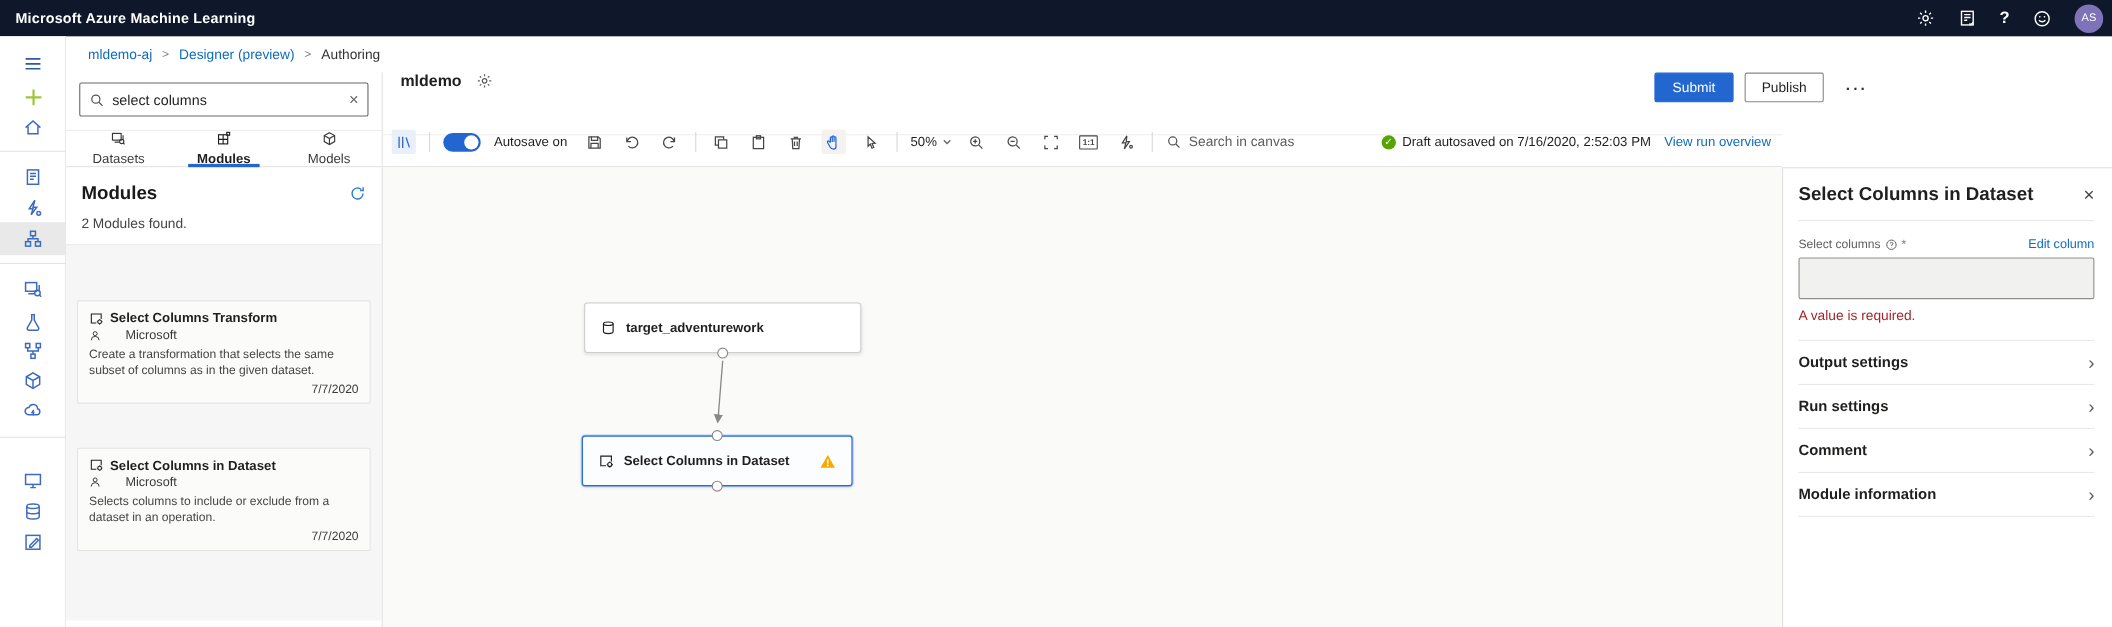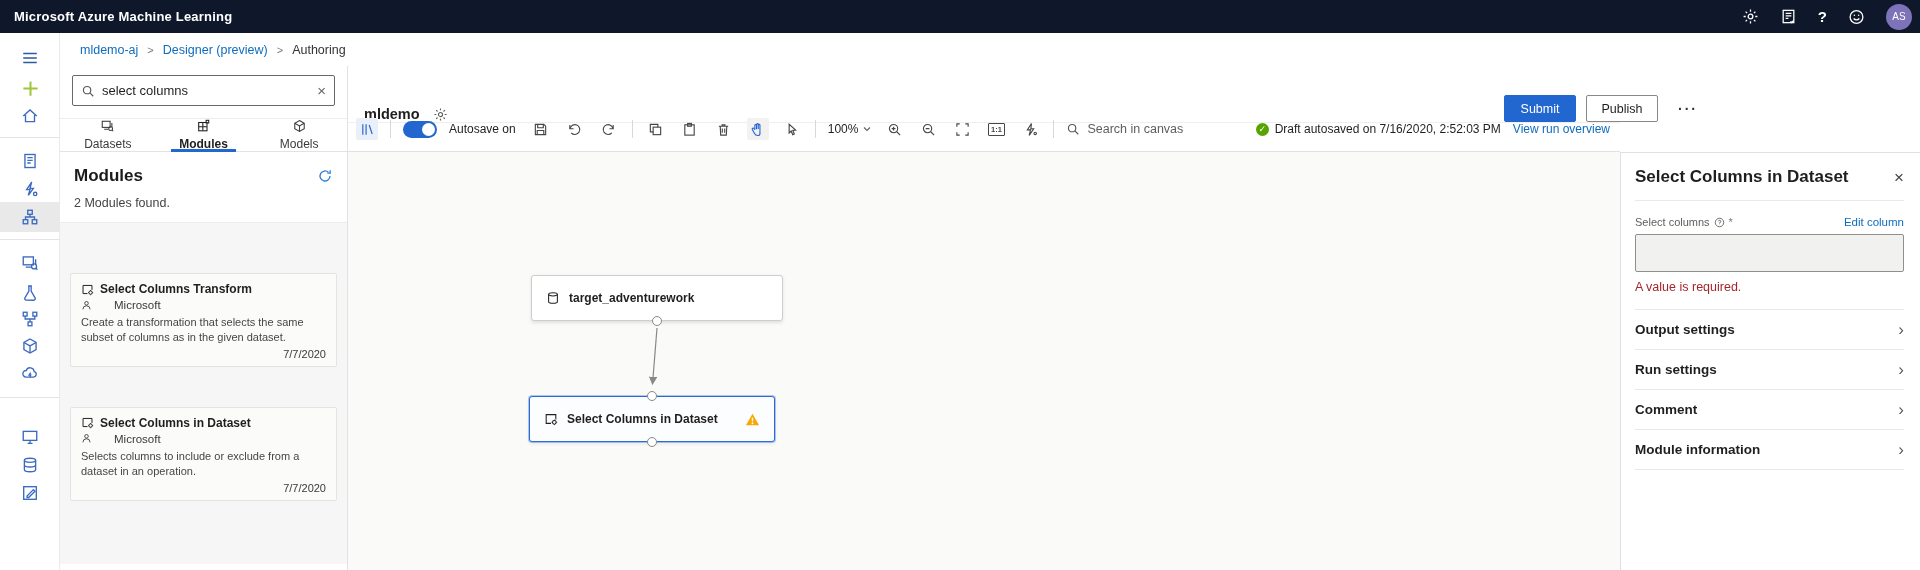--- a/index.html
+++ b/index.html
@@ -42,21 +42,21 @@
   #lp-refresh { color:#2f7fd4; cursor:pointer; }
   #lp-count { padding:10px 14px 12px 14px; font-size:12.5px; color:#444; }
   #lp-list { background:#f6f6f6; border-top:1px solid #ececec; padding:10px 10px; height:342px; }
   .mod-card { background:#fbfbfa; border:1px solid #e4e4e2; border-radius:2px; padding:8px 10px 6px 10px; margin-bottom:12px; cursor:pointer;margin-top:40px; }
   .mod-title-row { display:flex; align-items:center; gap:6px; font-size:12px; font-weight:bold; color:#201f1e; }
   .mod-author-row { display:flex; align-items:center; gap:22px; margin-top:3px; font-size:11.5px; color:#3b3a39; }
   .mod-desc { margin-top:4px; font-size:11px; line-height:1.4; color:#484644; }
   .mod-date { text-align:right; font-size:11px; color:#3b3a39; margin-top:2px; }
 
   
-  #main-header { left:347px; top:66px; width:1391px; height:56px; border-left:1px solid #e2e2e2; display:flex; align-items:flex-end; padding:0 40px 0 16px; }
+  #main-header { left:347px; top:66px; width:1391px; height:56px; border-left:1px solid #e2e2e2; display:flex; align-items:flex-start; padding:0 40px 0 16px; }
   #pipeline-name { font-size:14.5px; font-weight:bold; color:#201f1e; }
   #pipeline-gear { margin-left:13px; color:#605e5c; cursor:pointer; }
   #hdr-actions { margin-left:auto; display:flex; align-items:center; gap:10px; }
   .btn { height:27px; min-width:72px; font-size:12.5px; font-family:inherit; border-radius:2px; cursor:pointer; padding:0 14px; }
   .btn-primary { background:#2266d0; border:1px solid #2266d0; color:#fff; }
   .btn-secondary { background:#fff; border:1px solid #8a8886; color:#201f1e; }
   #hdr-more { margin-left:10px; color:#333; font-size:14px; letter-spacing:2px; font-weight:bold; cursor:pointer; }
 
   
   #toolbar { left:347px; top:122px; width:1273px; height:30px; border-left:1px solid #e2e2e2; border-top:1px solid #efefef; border-bottom:1px solid #e2e2e2; display:flex; align-items:center; gap:12px; padding:0 10px 16px 8px; background:#fff; }
@@ -394,21 +394,21 @@
           <path d="M5.2 8 4.2 6.9a1 1 0 0 0-1.7 1.1l2.3 4.2a4 4 0 0 0 3.5 2.2c2.3 0 2.3-1.9 2.3-1.9V9"></path>
         </svg>
     </span>
     <span class="tool">
       <svg class="ic" width="15" height="15" viewBox="0 0 16 16" fill="none" stroke="currentColor" stroke-width="1.2">
           <path d="M5.5 2.5v9.2l2.2-2.1 1.6 3.9 1.7-.7-1.6-3.8 3-.3z"></path>
         </svg>
     </span>
     <span class="tool-sep"></span>
     <span id="zoom-select">
-      <span>100%</span>
+      <span>50%</span>
       <svg class="ic" width="8" height="8" viewBox="0 0 8 8" fill="none" stroke="#666" stroke-width="1.2">
           <path d="M1 2.5 4 5.5 7 2.5"></path>
         </svg>
     </span>
     <span class="tool">
       <svg class="ic" width="15" height="15" viewBox="0 0 16 16" fill="none" stroke="currentColor" stroke-width="1.2">
           <circle cx="7" cy="7" r="4.4"></circle>
           <path d="M10.4 10.4 14 14M7 5v4M5 7h4"></path>
         </svg>
     </span>

